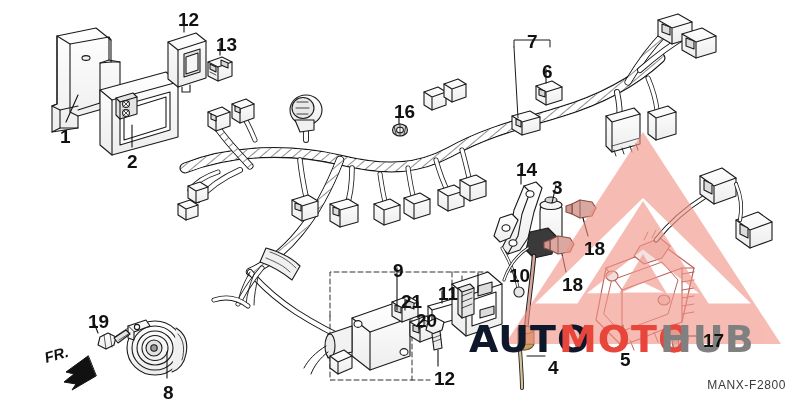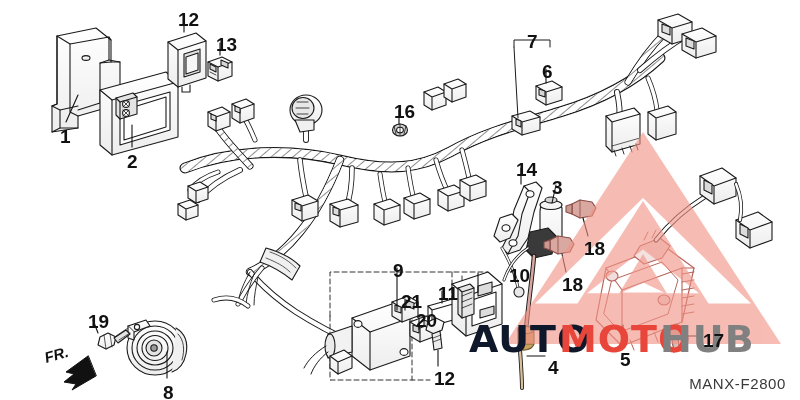--- a/index.html
+++ b/index.html
@@ -30,21 +30,21 @@
     color: #111111;
     line-height: 1;
     white-space: nowrap;
     user-select: none;
   }
   #partnumber {
     position: absolute;
     right: 14px;
     bottom: 8px;
     font-family: "Liberation Sans", sans-serif;
-    font-size: 15px;
+    font-size: 12px;
     letter-spacing: 0.6px;
     color: #3a3a3a;
   }
   #fr-label {
     position: absolute;
     left: 47px;
     top: 349px;
     font-family: "Liberation Sans", sans-serif;
     font-style: italic;
     font-weight: bold;

